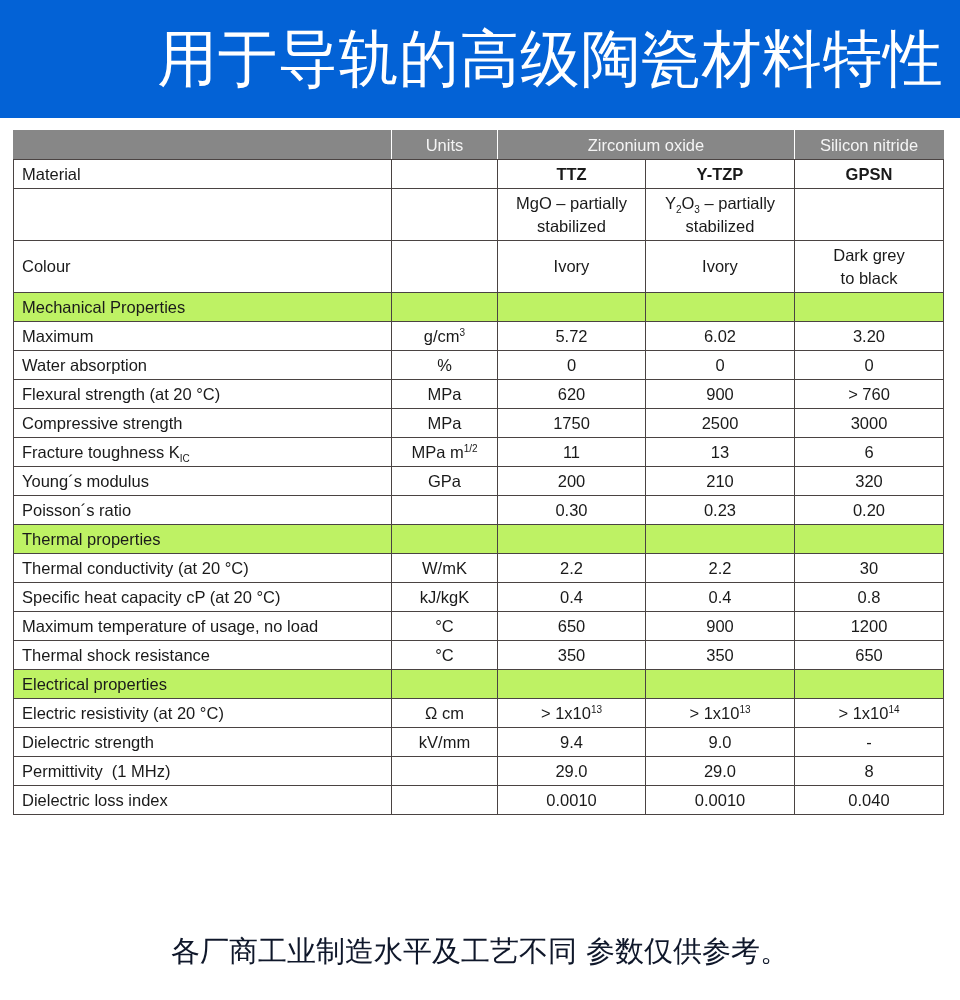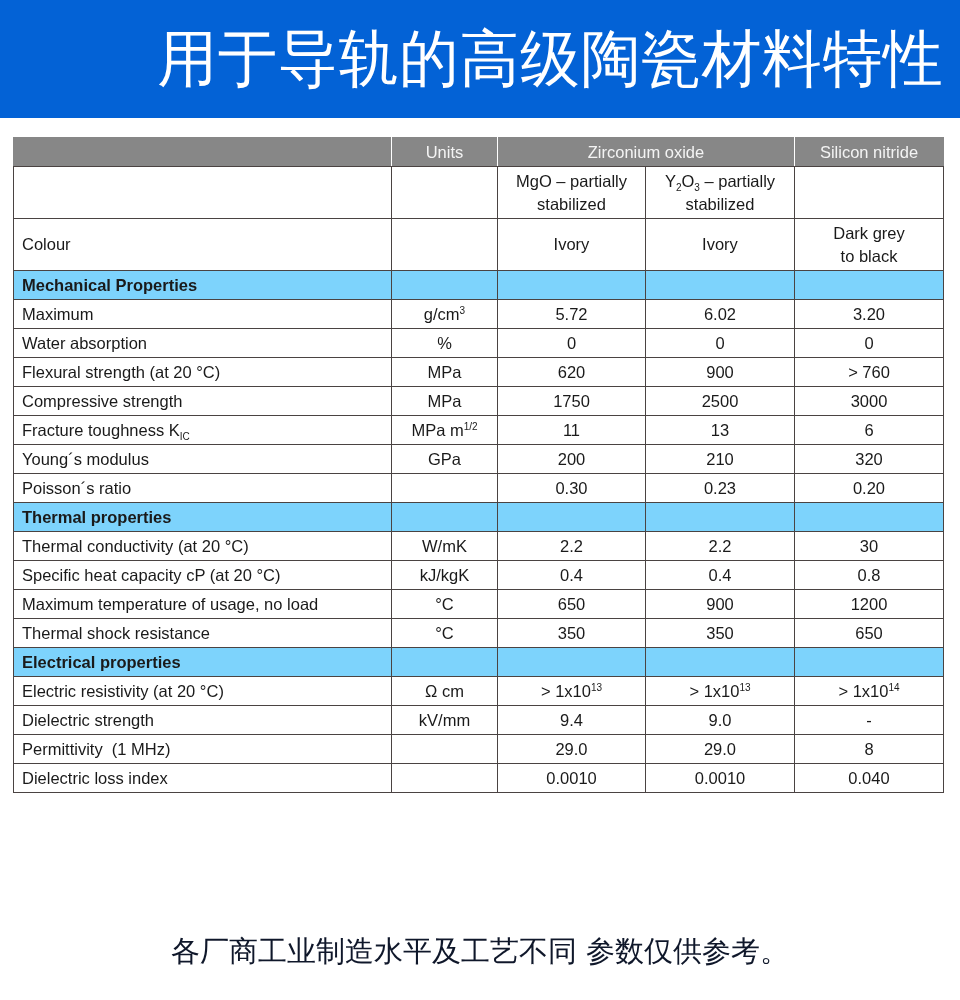--- a/index.html
+++ b/index.html
@@ -9,36 +9,36 @@
   }
   .banner {
     position: absolute; left: 0; top: 0; width: 960px; height: 118px;
     background: #0362d6; display: flex; align-items: center; justify-content: flex-end;
   }
   .banner-title {
     color: #ffffff; font-size: 62px; font-family: "DejaVu Sans", sans-serif;
     letter-spacing: 1px; transform: scaleX(0.96);
   }
   table.props {
-    position: absolute; left: 13px; top: 137px; width: 930px;
+    position: absolute; left: 13px; top: 130px; width: 930px;
     border-collapse: collapse; table-layout: fixed;
     font-family: "Liberation Sans", sans-serif; font-size: 16.5px; color: #1a1a1a;
   }
   table.props td {
     border: 1.5px solid #4a4342; padding: 0 8px; height: 28px; line-height: 22px;
     vertical-align: middle;
   }
   table.props td.c { text-align: center; padding: 0 4px; }
   tr.head td {
     background: #878787; color: #f4f4f4; height: 28px; border-top-color: #878787;
     border-left: 1.5px solid #ffffff; border-right: 1.5px solid #ffffff; border-bottom-color:#4a4342;
   }
   tr.head td:first-child { border-left-color: #878787; }
   tr.head td:last-child { border-right-color: #878787; text-align: center; }
-  tr.section td { background: #7dd3fc; font-weight: bold; margin-left: 44px; }
+  tr.section td { background: #bef264; font-weight: normal; margin-left: 44px; }
   tr.tall2 td { height: 51px; line-height: 23px; }
   td.bold { font-weight: bold; }
   .sup { font-size: 10px; vertical-align: super; line-height: 0; }
   .sub { font-size: 10px; vertical-align: sub; line-height: 0; }
   .footer {
     position: absolute; left: 0; top: 932px; width: 960px; text-align: center;
     color: #0f172a; font-size: 29px; font-family: "DejaVu Sans", sans-serif;
   }
 </style>
 </head>
@@ -56,20 +56,27 @@
       <col style="width:149px">
       <col style="width:149px">
   </colgroup>
   <tbody>
       <tr class="head">
     <td></td>
     <td class="c">Units</td>
     <td class="c" colspan="2">Zirconium oxide</td>
     <td class="c">Silicon nitride</td>
   </tr>
+  <tr>
+    <td>Material</td>
+    <td class="c"></td>
+    <td class="c bold">TTZ</td>
+    <td class="c bold">Y-TZP</td>
+    <td class="c bold">GPSN</td>
+  </tr>
   <tr class="tall2">
     <td></td>
     <td class="c"></td>
     <td class="c">
       <span>MgO – partially</span><br>
       <span>stabilized</span>
     </td>
     <td class="c">
       <span>Y</span><span class="sub">2</span><span>O</span><span class="sub">3</span><span style="white-space:pre"> – partially</span><br>
       <span>stabilized</span>

